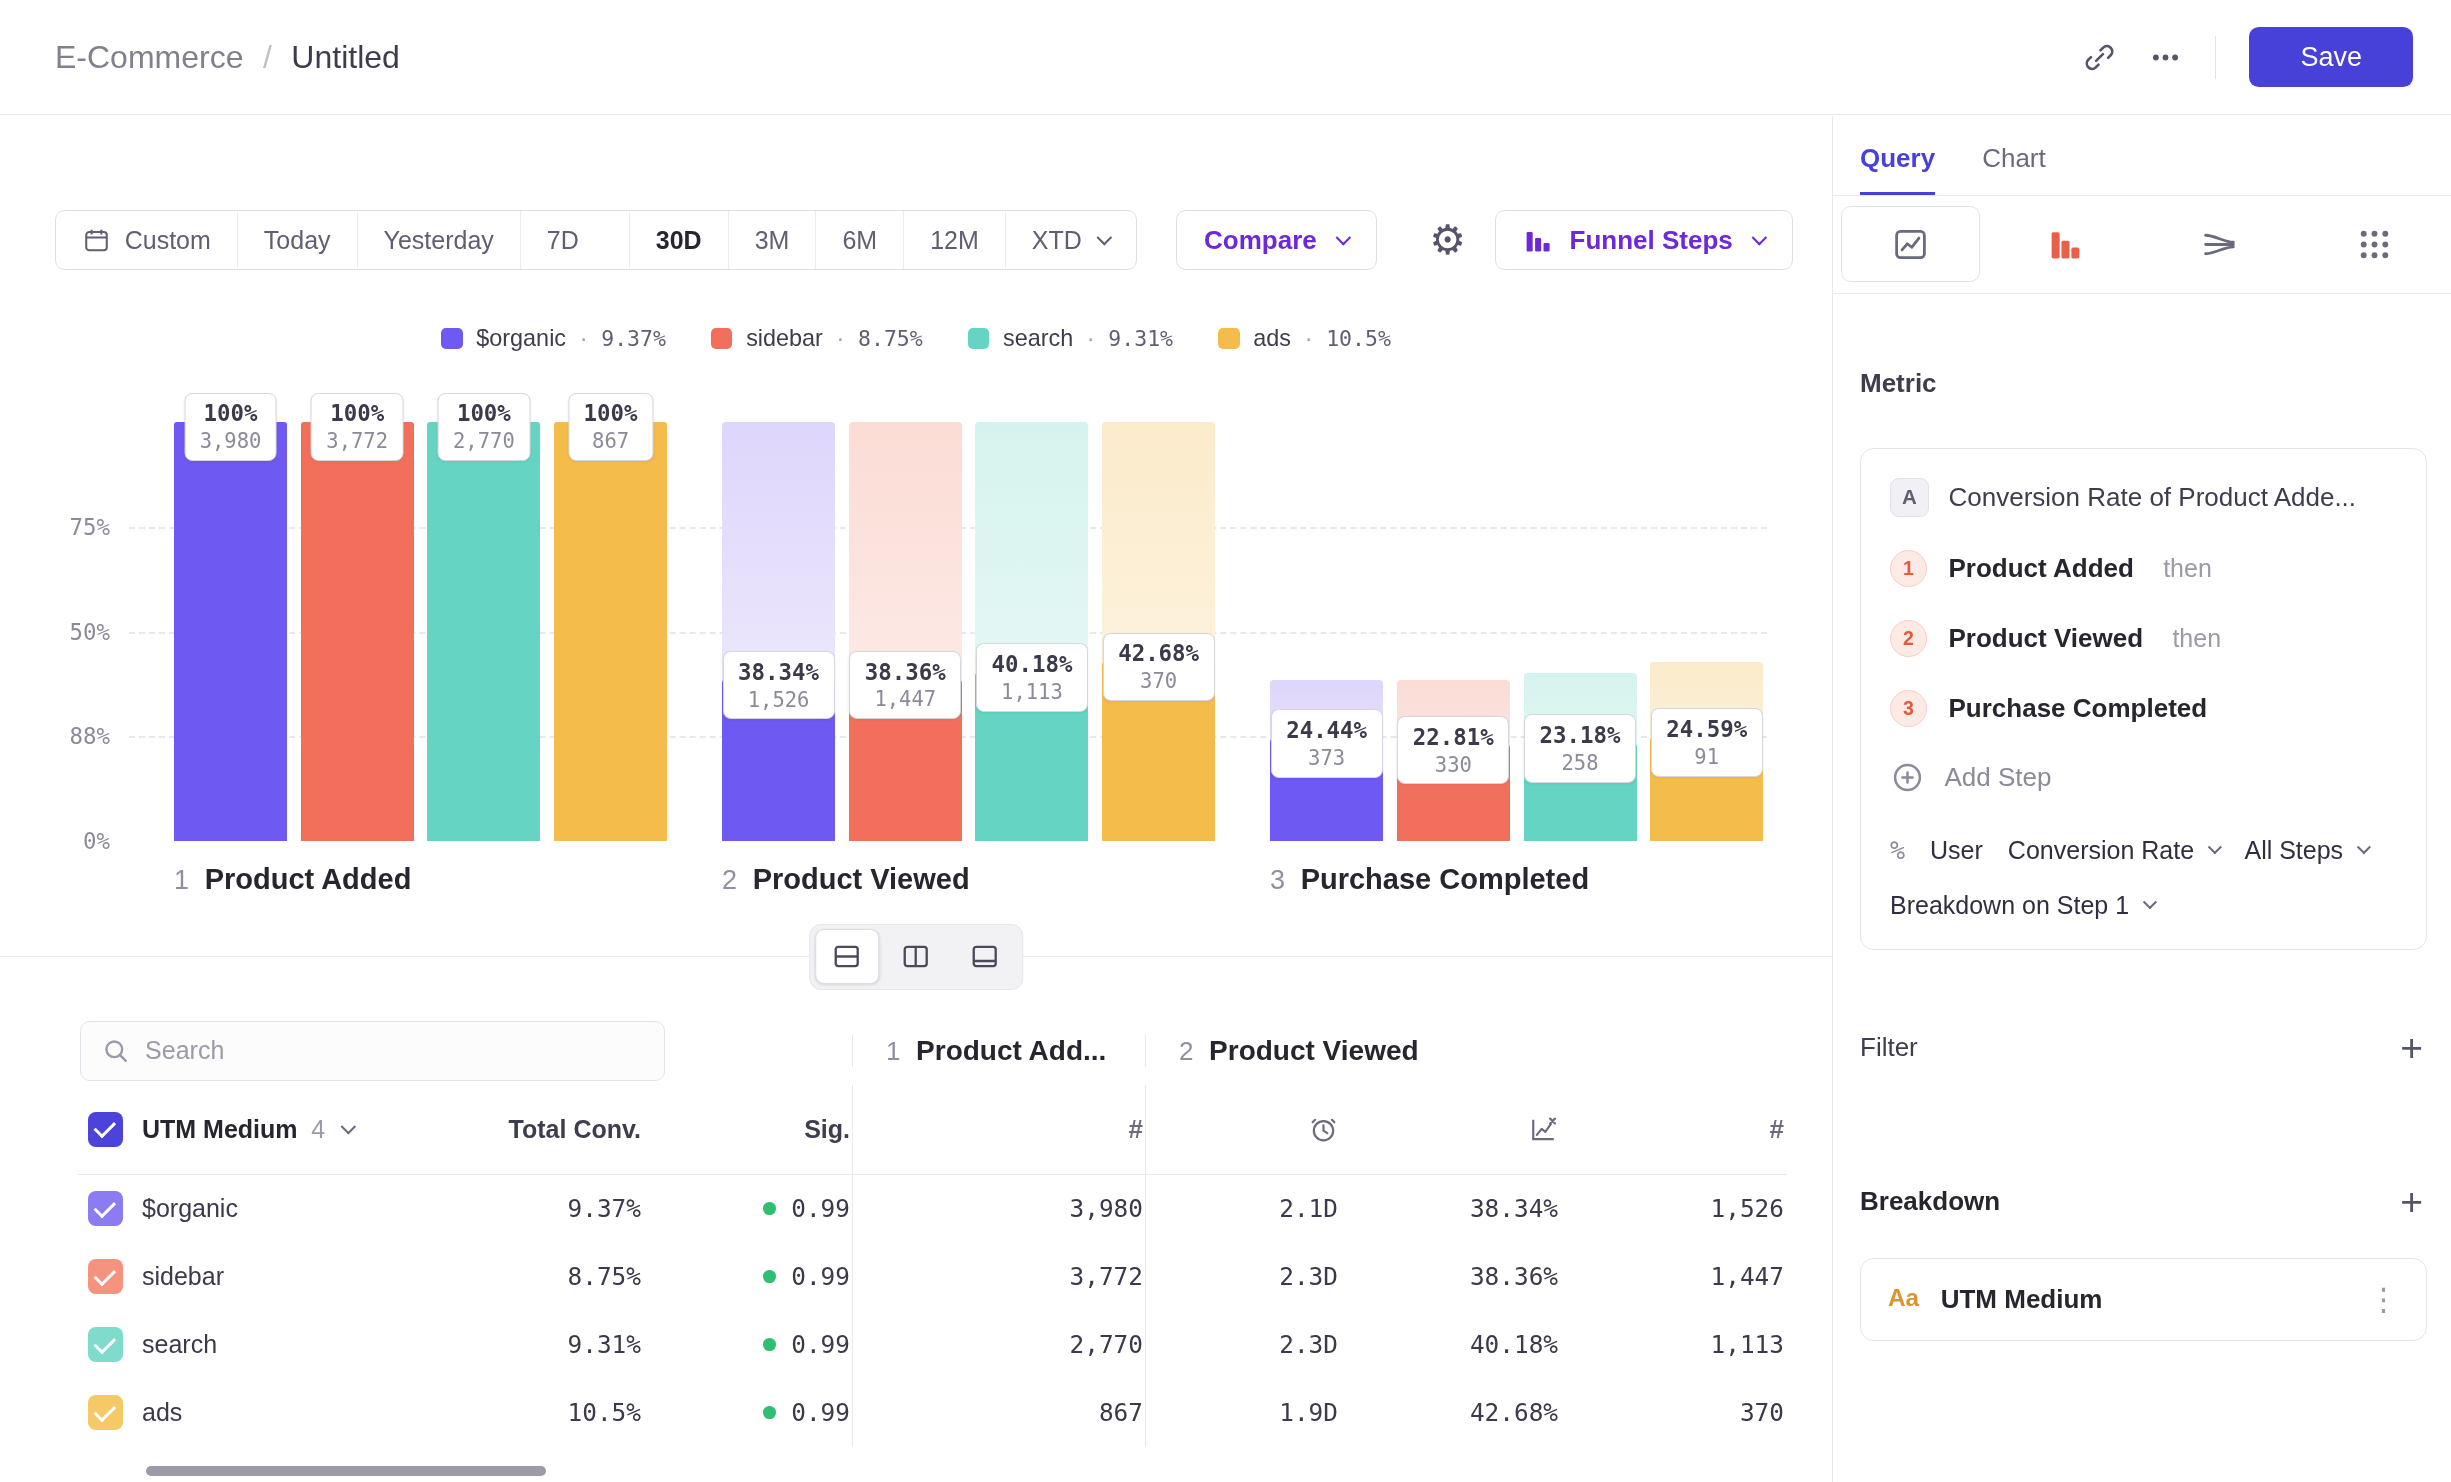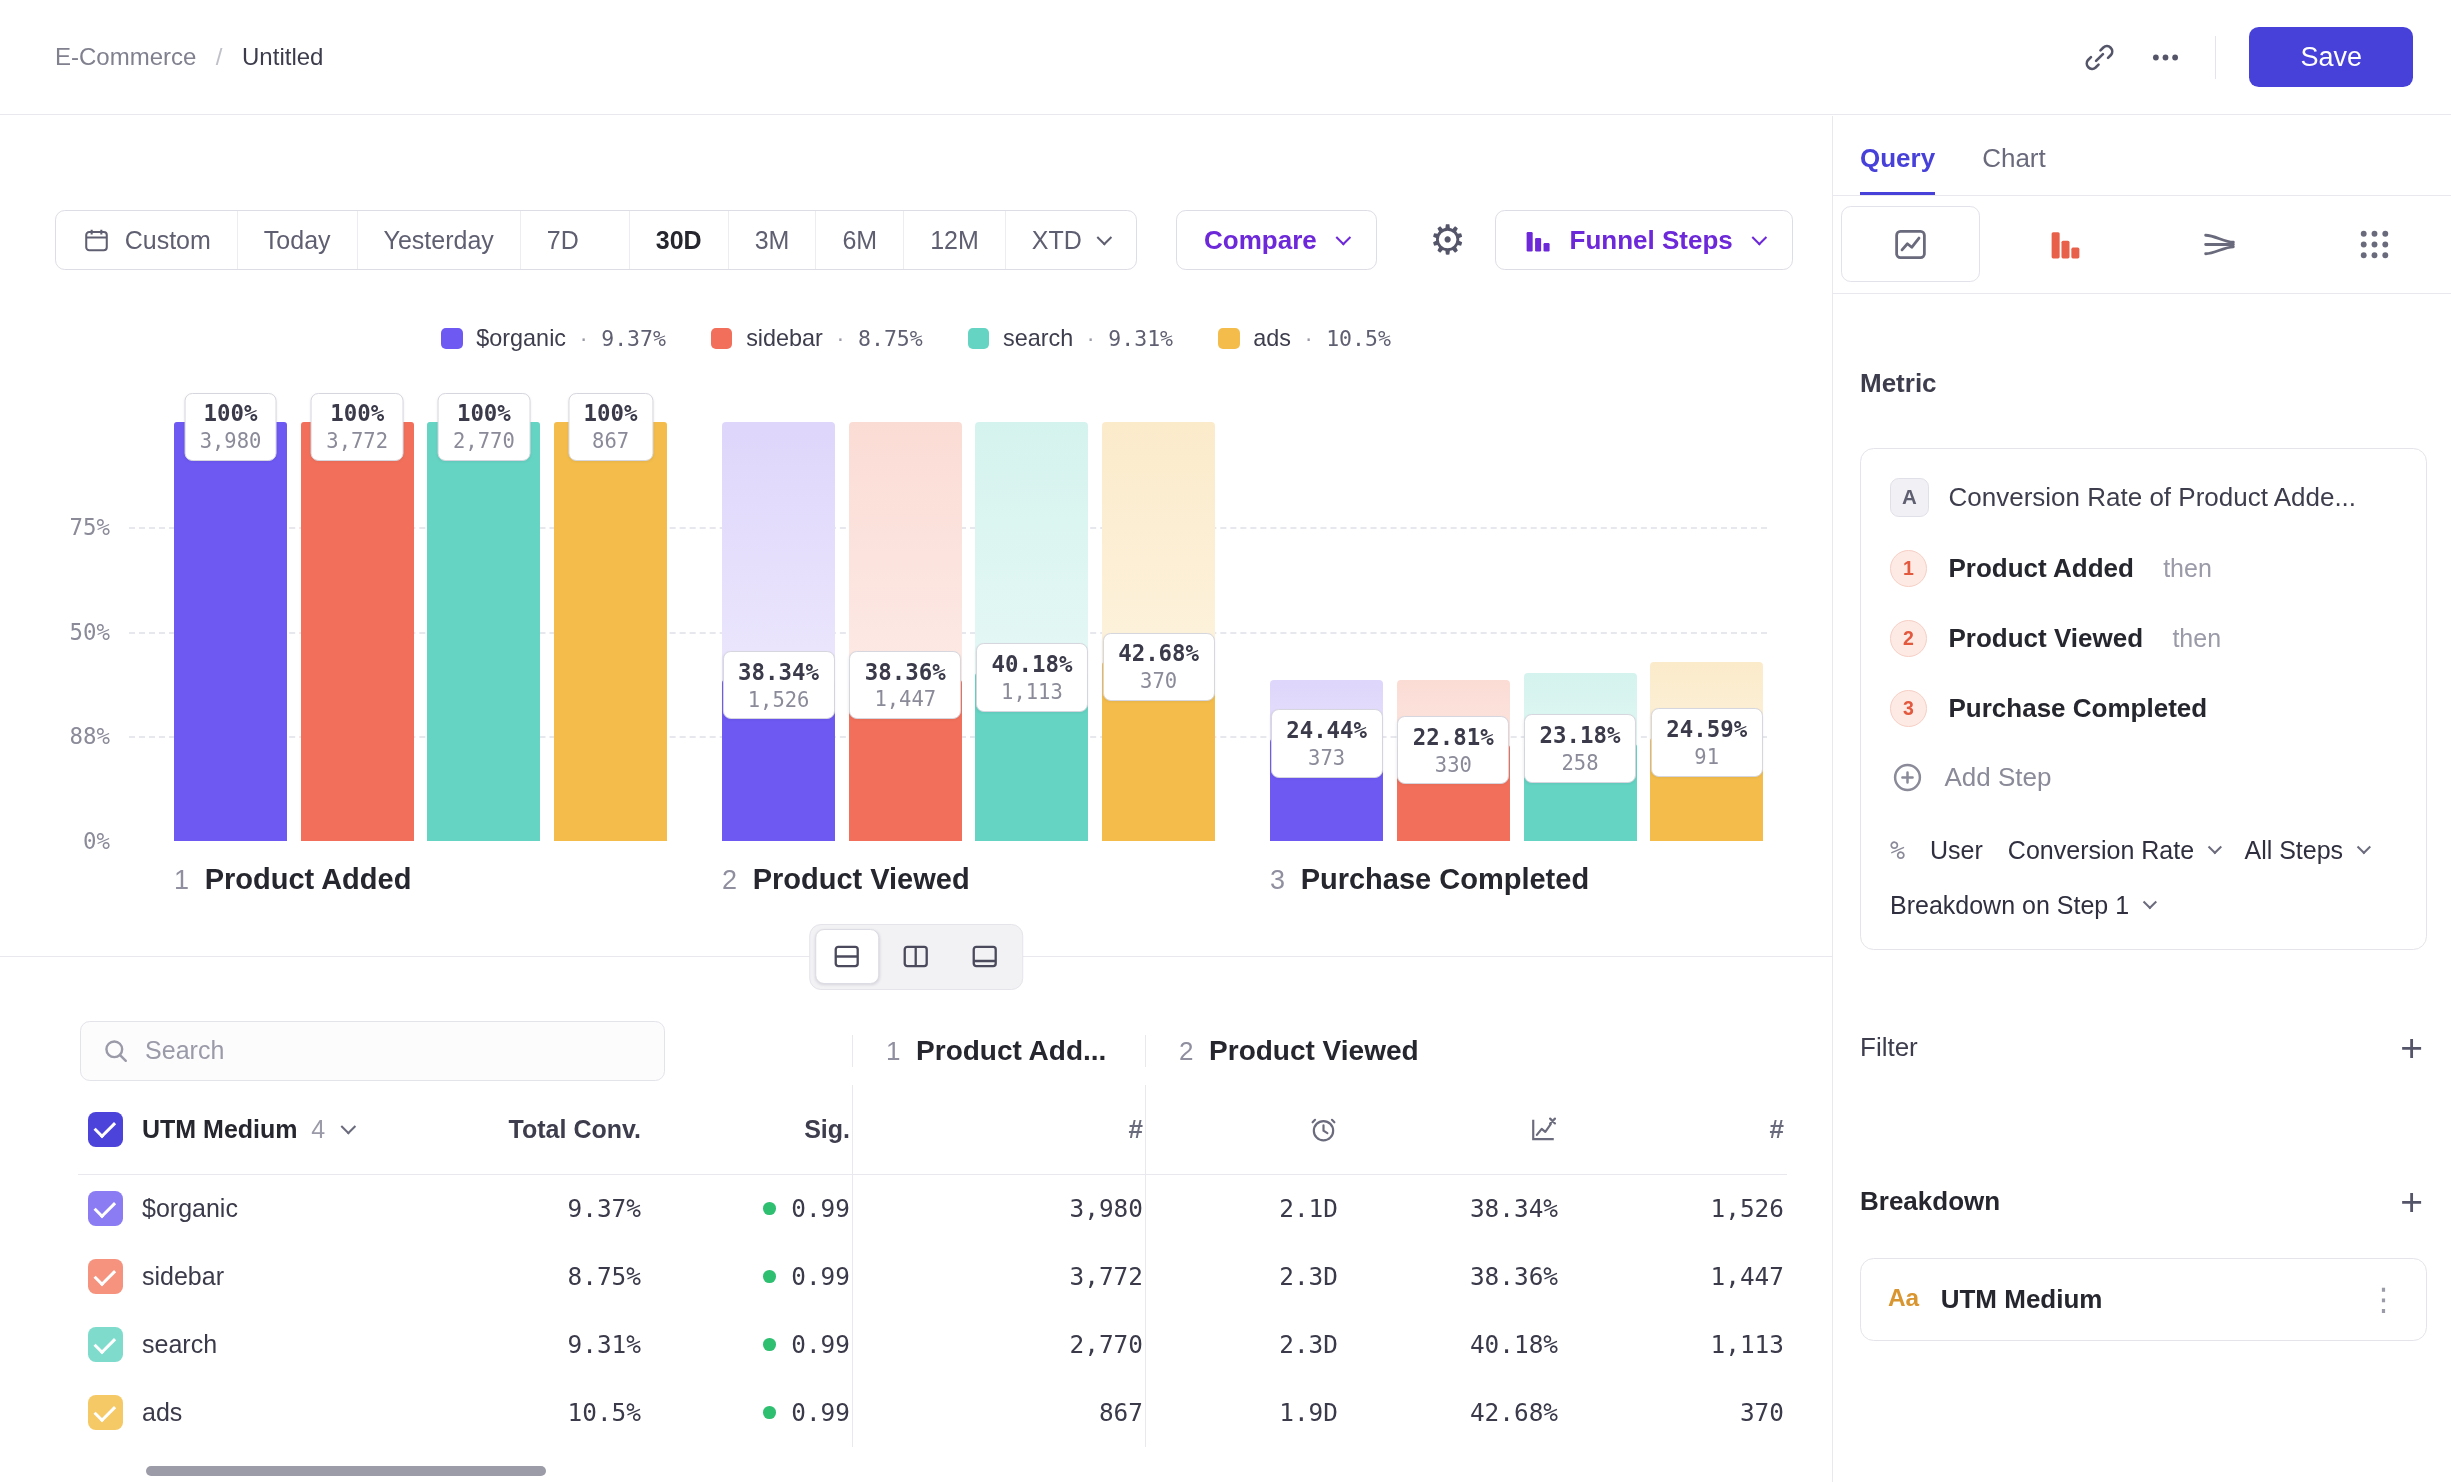--- a/index.html
+++ b/index.html
@@ -9,21 +9,21 @@
   }
   *{box-sizing:border-box; margin:0; padding:0;}
   html,body{width:2452px;height:1482px;}
   body{font-family:"Liberation Sans",sans-serif;color:var(--ink);background:#fff;}
   .num{font-family:"DejaVu Sans Mono",monospace;}
   .app{position:relative;width:2452px;height:1482px;overflow:hidden;background:#fff;}
 
   
   .top{position:absolute;top:0;left:0;right:0;height:115px;display:flex;align-items:center;
        padding:0 39px 0 55px;border-bottom:1px solid var(--line);background:#fff;z-index:5;}
-  .crumbs{display:flex;align-items:flex-start;gap:19.5px;font-size:24px;}
+  .crumbs{display:flex;align-items:flex-start;gap:19.5px;font-size:32px;}
   .crumb.parent{color:#80808F;cursor:pointer;}
   .crumb-sep{color:#C0C0CA;}
   .crumb.current{color:var(--ink2);font-weight:500;}
   .hdr-right{margin-left:auto;display:flex;align-items:center;gap:33px;}
   .icon-btn{border:none;background:none;color:#55556A;display:flex;align-items:center;justify-content:center;cursor:pointer;}
   .icon-btn svg{width:33px;height:33px;}
   .vdiv{width:1px;height:43px;background:#E4E4EA;}
   .save-btn{background:var(--accent);color:#fff;border:none;border-radius:9.8px;height:60px;
             padding:0 51px;font-size:27px;font-weight:500;font-family:inherit;cursor:pointer;}
 

